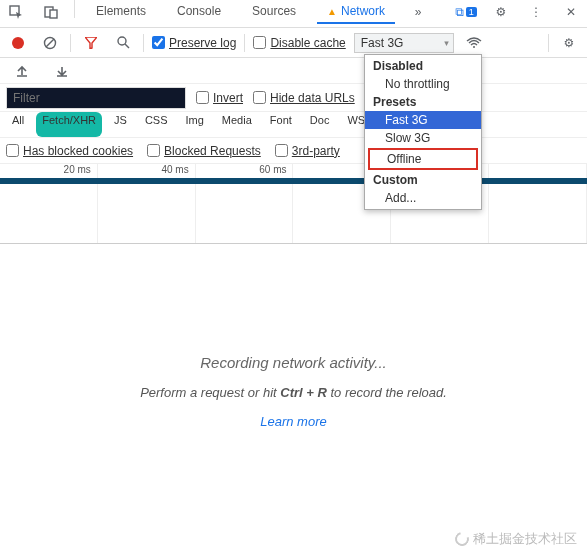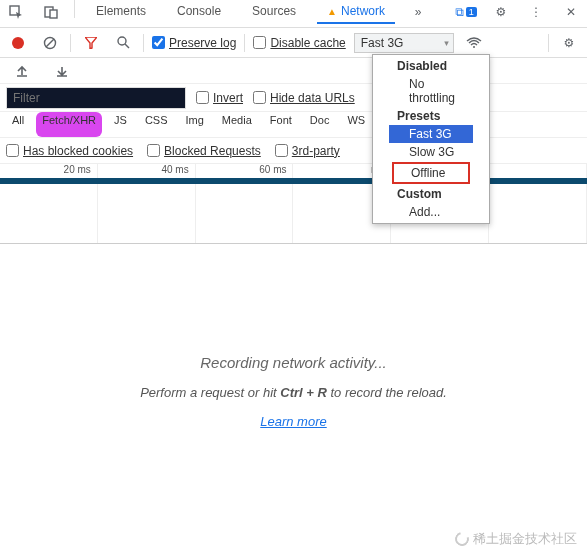--- a/index.html
+++ b/index.html
@@ -14,32 +14,32 @@
 .rec-dot { width: 12px; height: 12px; border-radius: 50%; background: #d93025; }
 .chk { display: flex; align-items: flex-start; gap: 4px; cursor: pointer; text-decoration: underline; }
 .chk input { width: 13px; height: 13px; accent-color: #1a73e8; }
 .throttle-sel { display: flex; align-items: center; border: 1px solid #ccc; padding: 2px 20px 2px 6px; background: #f1f3f4; position: relative; width: 100px; }
 .throttle-sel::after { content: "▾"; position: absolute; right: 4px; color: #888; font-size: 9px; }
 .updown-row { display: flex; align-items: center; height: 26px; border-bottom: 1px solid #eee; padding: 0 10px; gap: 16px; }
 .filter-row { display: flex; align-items: center; height: 28px; border-bottom: 1px solid #eee; padding: 0 6px; gap: 10px; }
 .filter-input { flex: 0 0 180px; border: 1px solid #ddd; padding: 3px 6px; font-size: 12px; color: #888; background: #0f172a; }
 .type-row { display: flex; height: 26px; padding: 0 6px; gap: 6px; border-bottom: 1px solid #eee; font-size: 11px; }
 .type-btn { padding: 2px 6px; cursor: pointer; border-radius: 6px; }
-.type-btn.sel { background: #d946ef; }
+.type-btn.sel { background: #14b8a6; }
 .opts-row { display: flex; align-items: center; height: 26px; padding: 0 6px; gap: 14px; border-bottom: 1px solid #eee; }
 .timeline-hdr { display: flex; height: 20px; border-bottom: 6px solid #0c4a6e; font-size: 10px; color: #555; }
 .timeline-hdr div { flex: 1; text-align: right; padding-right: 6px; border-right: 1px solid #eee; }
 .timeline-body { height: 60px; border-bottom: 1px solid #ccc; display: flex; }
 .timeline-body div { flex: 1; border-right: 1px solid #eee; }
 .empty { text-align: center; padding-top: 110px; color: #555; }
 .empty .title { font-size: 15px; color: #666; margin-bottom: 14px; font-style: italic; }
 .empty .sub { font-size: 13px; color: #555; font-style: italic; }
 .empty .sub b { font-weight: 600; }
-.empty .link { color: #1a73e8; font-size: 13px; font-style: italic; text-decoration: underline; display: inline-block; margin-top: 14px; cursor: pointer; }
-.dropdown { position: absolute; top: 54px; left: 372px; width: 118px; background: #fff; border: 1px solid #aaa; box-shadow: 0 2px 6px rgba(0,0,0,.25); z-index: 50; padding: 2px 16px; }
+.empty .link { color: #1a73e8; font-size: 13px; font-style: italic; display: inline-block; margin-top: 14px; cursor: pointer; }
+.dropdown { position: absolute; top: 54px; left: 364px; width: 118px; background: #fff; border: 1px solid #aaa; box-shadow: 0 2px 6px rgba(0,0,0,.25); z-index: 50; padding: 2px 0; }
 .dd-header { font-weight: 700; padding: 2px 8px; font-size: 12px; }
 .dd-item { padding: 2px 8px 2px 20px; font-size: 12px; cursor: pointer; }
 .dd-item.hover { background: #3367d6; color: #fff; }
 .dd-item.boxed { border: 2px solid #d93025; margin: 1px 3px; padding-left: 17px; }
 .watermark { position: absolute; right: 10px; bottom: 10px; color: #bbb; font-size: 13px; display: flex; align-items: center; gap: 4px; }
 .watermark .ring { width: 14px; height: 14px; border: 2px solid #ccc; border-radius: 50%; border-top-color: transparent; transform: rotate(30deg); }
 .vsep { width: 1px; height: 18px; background: #ddd; }
 .warn-tri { color: #f29900; font-size: 10px; }
 svg { display: block; }
 </style>

